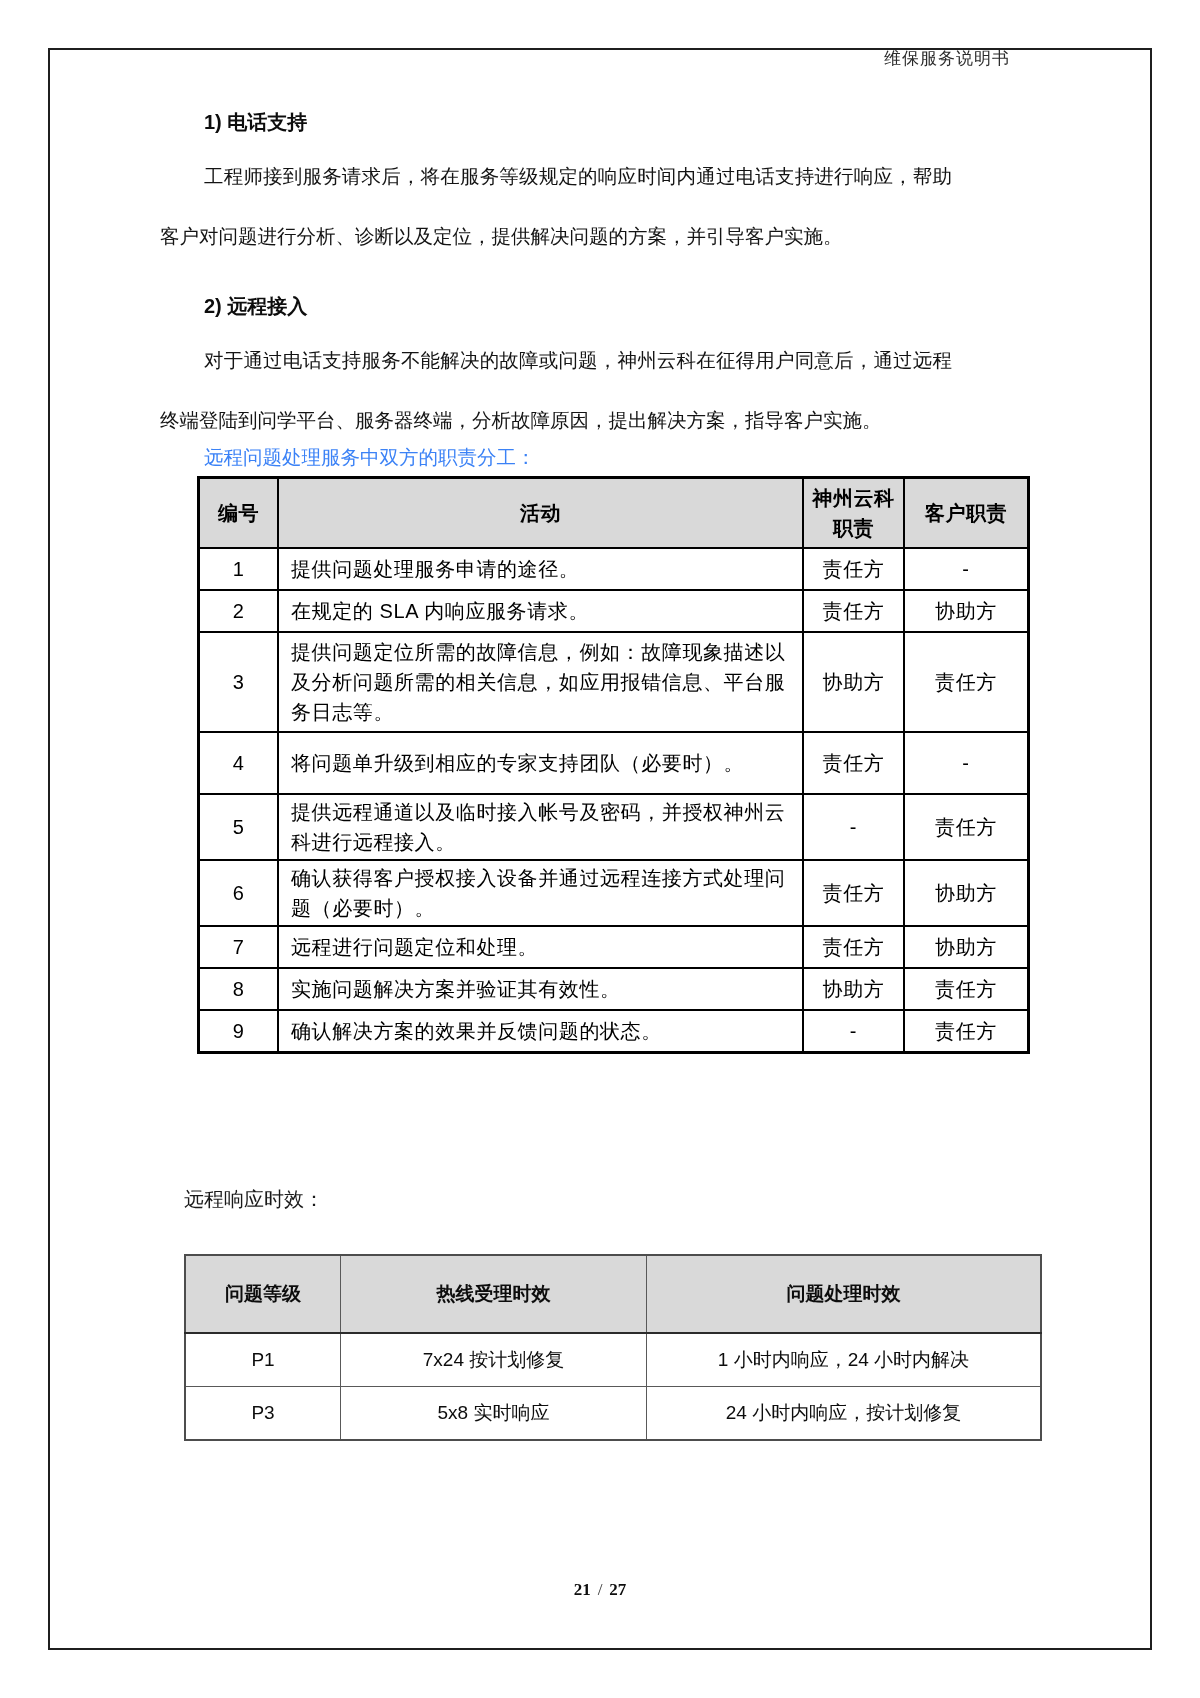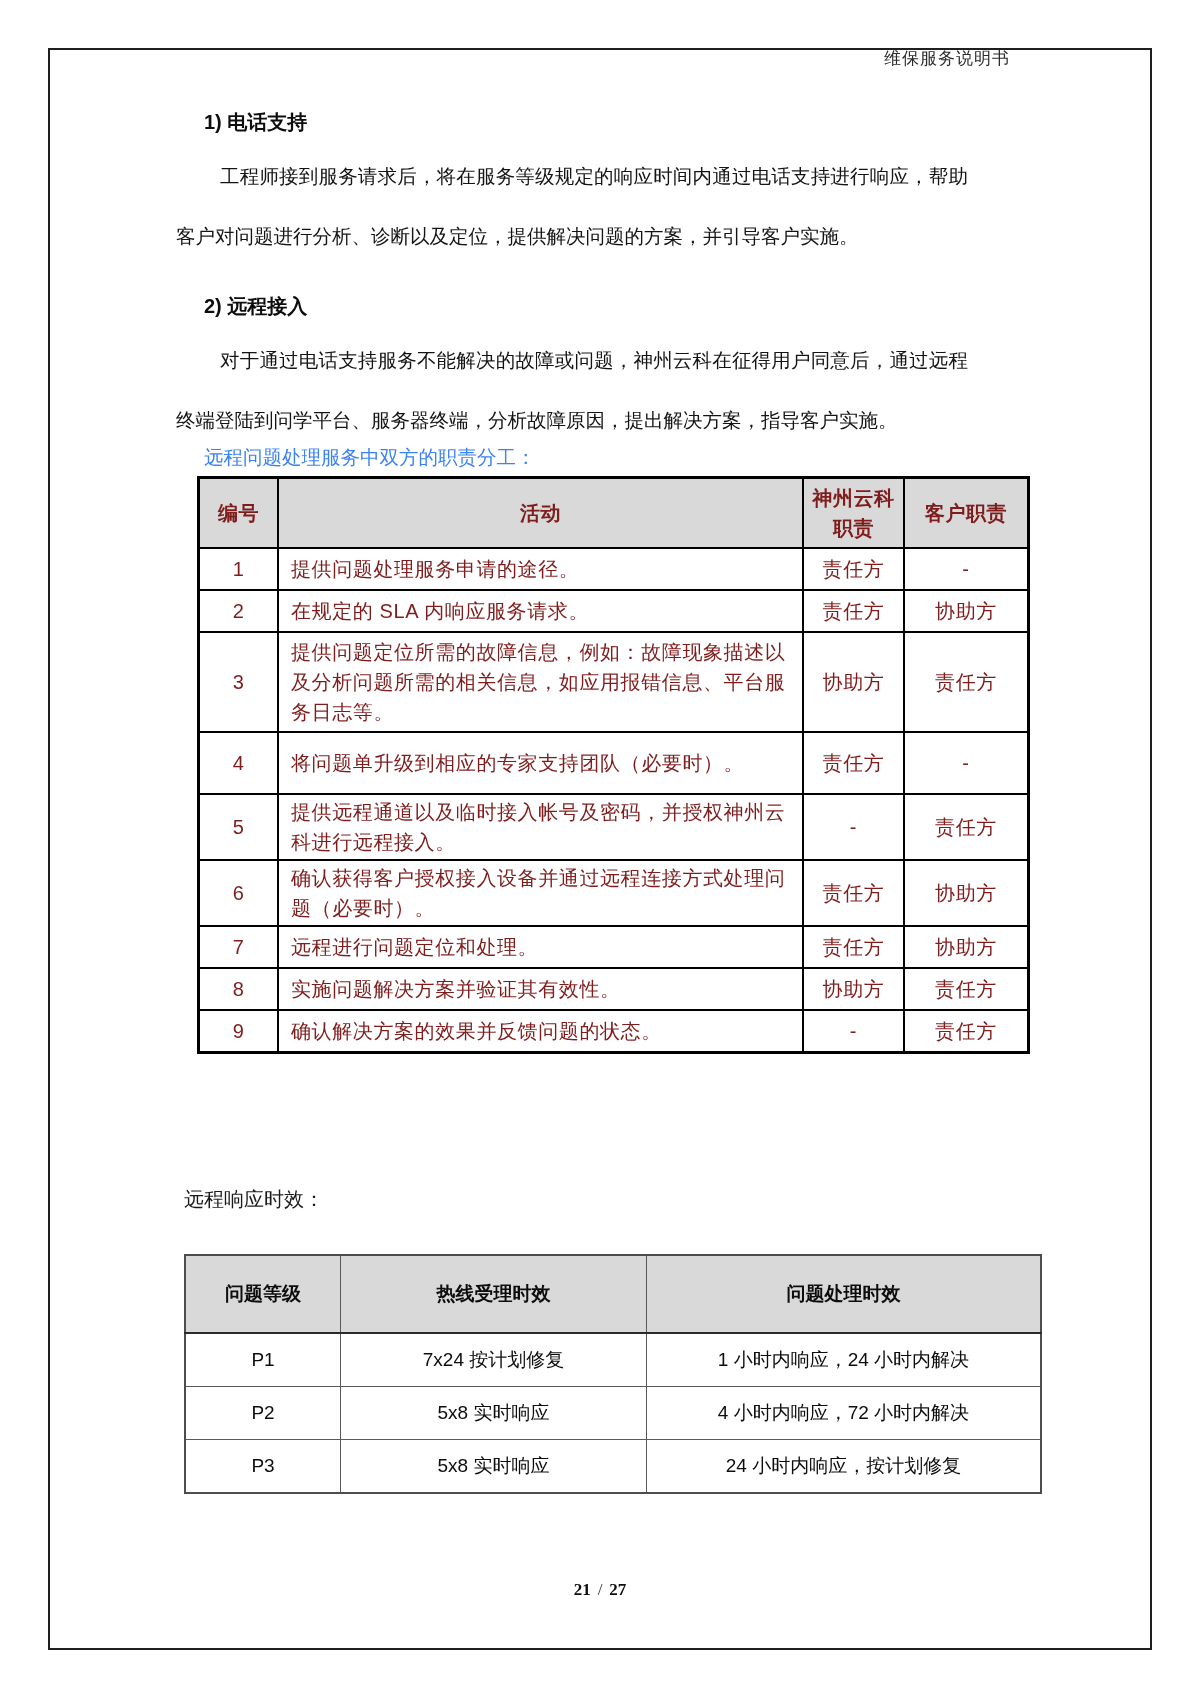--- a/index.html
+++ b/index.html
@@ -33,21 +33,21 @@
   }
   .sec-heading {
     margin: 38px 0 0 44px;
     font-size: 20px;
     font-weight: bold;
     line-height: 28px;
     color: #0d0d0d;
   }
   .sec-heading.second { margin-top: 26px; }
   .para {
-    margin: 10px 0 0 16px;
+    margin: 10px 0 0 0;
     width: 792px;
     font-size: 19.5px;
     line-height: 60px;
     text-indent: 44px;
     text-align: justify;
     color: #141414;
   }
   .table-intro {
     margin: -8px 0 4px 0;
     font-size: 19.5px;
@@ -56,21 +56,21 @@
     color: #3b82f6;
   }
   
   table.t1 {
     border-collapse: collapse;
     table-layout: fixed;
     width: 833px;
     margin-left: 37px;
     font-size: 20px;
     letter-spacing: 0.6px;
-    color: #7f1d1d;
+    color: #000000;
     border: 3px solid #000;
   }
   table.t1 th, table.t1 td {
     border: 2px solid #000;
     text-align: center;
     vertical-align: middle;
   }
   table.t1 th {
     background: #d9d9d9;
     font-weight: bold;
@@ -231,25 +231,20 @@
           <th>问题处理时效</th>
         </tr>
       </thead>
       <tbody>
         <tr>
           <td>P1</td>
           <td>7x24 按计划修复</td>
           <td>1 小时内响应，24 小时内解决</td>
         </tr>
         <tr>
-          <td>P2</td>
-          <td>5x8 实时响应</td>
-          <td>4 小时内响应，72 小时内解决</td>
-        </tr>
-        <tr>
           <td>P3</td>
           <td>5x8 实时响应</td>
           <td>24 小时内响应，按计划修复</td>
         </tr>
       </tbody>
     </table>
 
 </div>
 
 <div class="footer">

